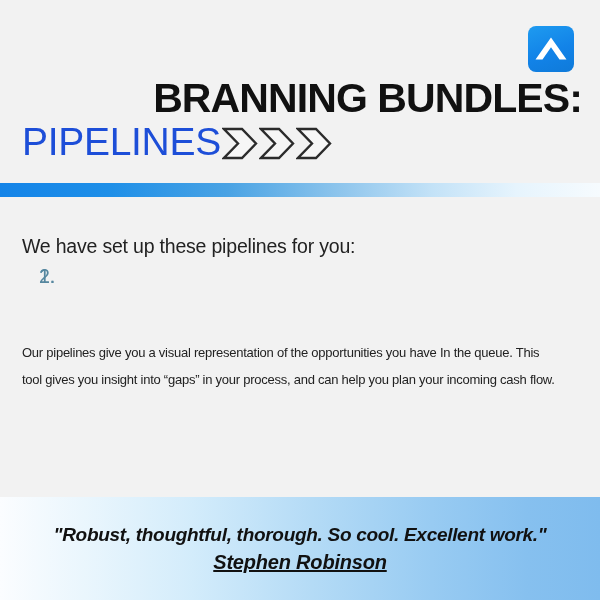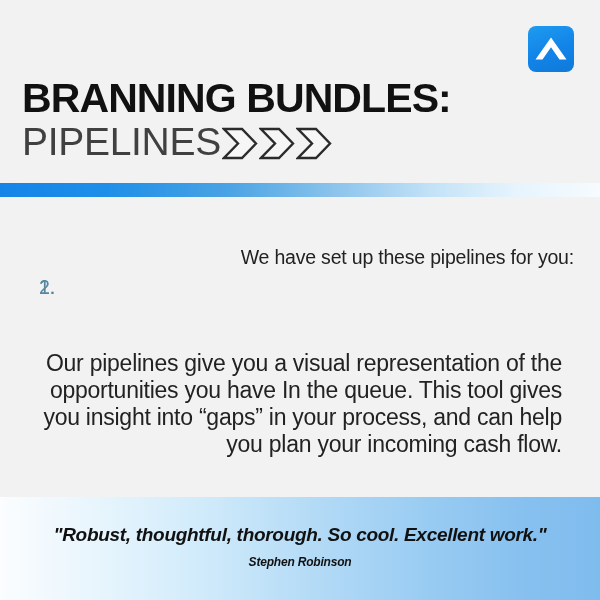--- a/index.html
+++ b/index.html
@@ -48,34 +48,35 @@
   }
   .title-main {
     font-family: "Liberation Sans", sans-serif;
     font-weight: bold;
     font-size: 41px;
     line-height: 44px;
     letter-spacing: -0.9px;
     color: #111111;
     white-space: nowrap;
     margin: 0;
+    text-align: right;
   }
   .subtitle-row {
     display: flex;
     align-items: center;
     margin-top: 1px;
     height: 42px;
   }
   .title-sub {
     font-family: "Liberation Sans", sans-serif;
     font-weight: normal;
     font-size: 39px;
     line-height: 42px;
     letter-spacing: -0.3px;
-    color: #404040;
+    color: #1d4ed8;
     white-space: nowrap;
     margin: 0;
   }
   .chevrons {
     display: flex;
     align-items: center;
     margin-left: 1px;
     margin-top: 2px;
   }
   .chevrons svg { display: block; }
@@ -94,23 +95,22 @@
         #8cc4ec 56%,
         #c3e2f7 72%,
         #e6f4fd 86%,
         #f6fbfe 100%);
   }
 
   
   .body-block {
     position: absolute;
     left: 22px;
-    top: 244px;
+    top: 233px;
     width: 552px;
-    text-align: right;
   }
   .lead-line {
     font-family: "Liberation Sans", sans-serif;
     font-size: 19.5px;
     line-height: 27px;
     color: #222222;
     letter-spacing: -0.2px;
     margin: 0;
   }
   ol.pipeline-list {
@@ -132,21 +132,21 @@
     position: absolute;
     left: 17px;
     top: 0;
   }
   ol.pipeline-list li .txt {
     margin-left: 20px;
   }
 
   .para {
     font-family: "Liberation Sans", sans-serif;
-    font-size: 23px;
+    font-size: 13px;
     line-height: 27px;
     color: #222222;
     letter-spacing: -0.25px;
     margin: 0;
     position: absolute;
     top: 106px;
     left: 0;
     width: 540px;
   }
 
@@ -178,26 +178,27 @@
     line-height: 26px;
     color: #111111;
     letter-spacing: -0.3px;
     margin: 0;
     white-space: nowrap;
   }
   .quote-author {
     font-family: "Liberation Sans", sans-serif;
     font-weight: bold;
     font-style: italic;
-    font-size: 12px;
+    font-size: 20px;
     line-height: 26px;
     color: #111111;
     letter-spacing: -0.2px;
     margin: 1px 0 0 0;
     white-space: nowrap;
+    text-decoration: underline;
   }
 </style>
 </head>
 <body>
 
 <div id="slide">
 
   <div class="logo-badge">
     <span>
       <svg viewBox="0 0 46 46" xmlns="http://www.w3.org/2000/svg">

